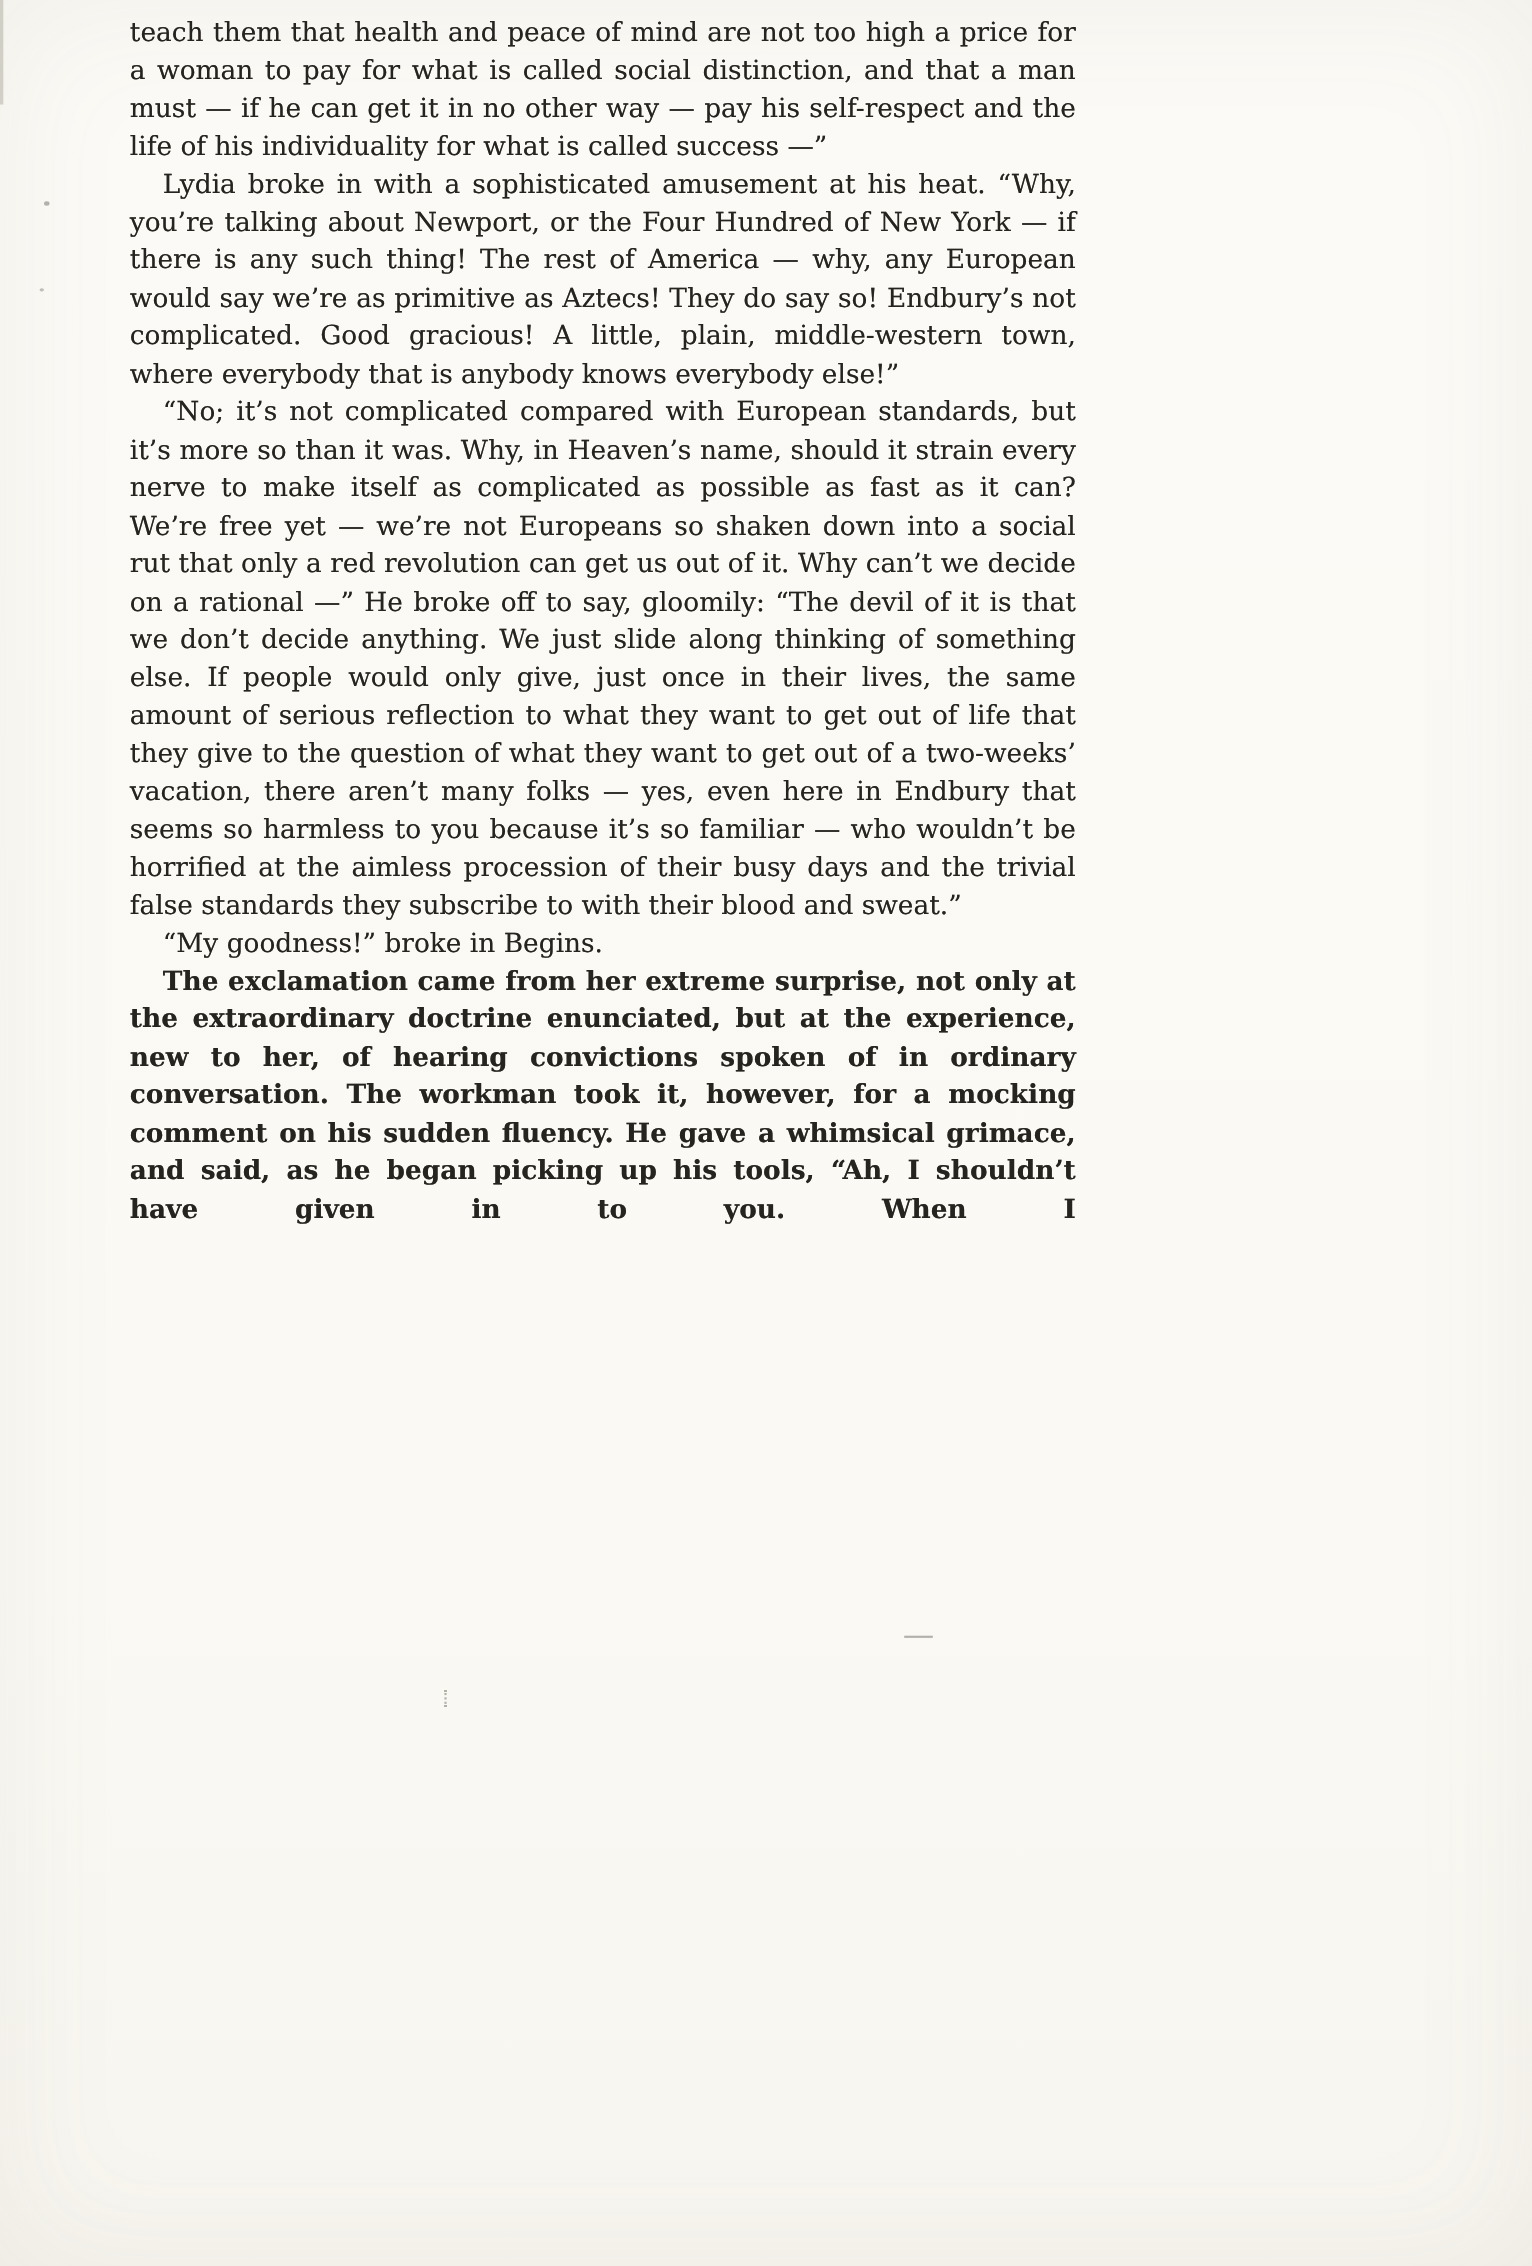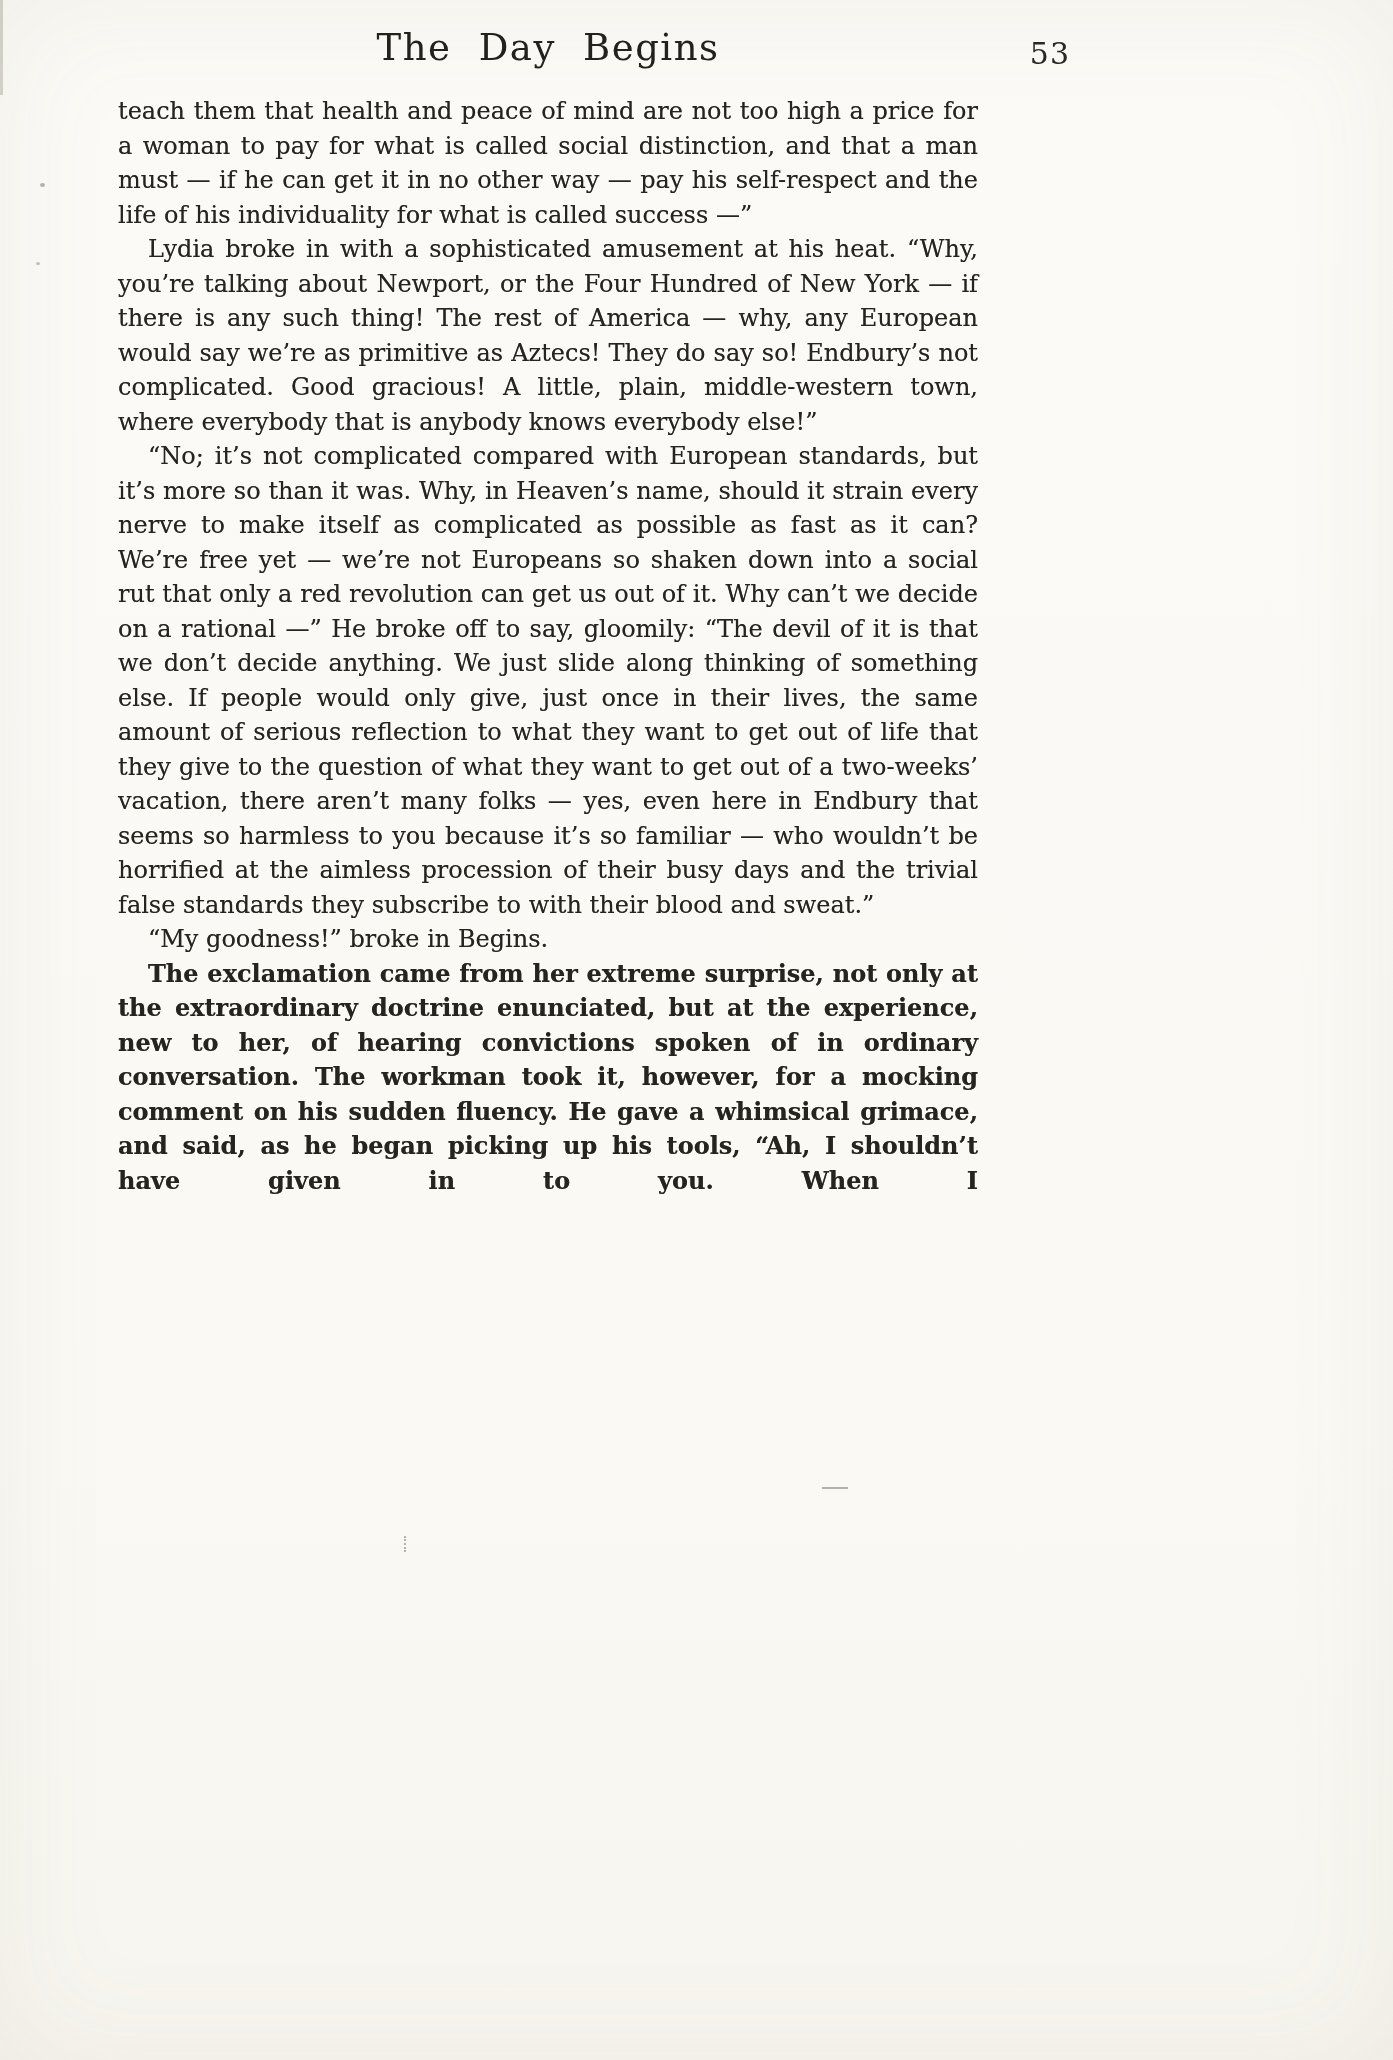--- a/index.html
+++ b/index.html
@@ -93,24 +93,20 @@
     width: 3px; height: 95px;
     background: #b3b0a5;
     opacity: .55;
   }
 </style>
 </head>
 <body>
 
 <div class="page">
 
-  <div class="header">
-    <span class="title">The Day Begins</span>
-    <span class="pagenum">53</span>
-  </div>
 
   <div class="body">
     <p class="para noindent">teach them that health and peace of mind are not too high a price for a woman to pay for what is called social distinction, and that a man must — if he can get it in no other way — pay his self-respect and the life of his individuality for what is called success —”</p>
     <p class="para">Lydia broke in with a sophisticated amusement at his heat. “Why, you’re talking about Newport, or the Four Hundred of New York — if there is any such thing! The rest of America — why, any European would say we’re as primitive as Aztecs! They do say so! Endbury’s not complicated. Good gracious! A little, plain, middle-western town, where everybody that is anybody knows everybody else!”</p>
     <p class="para">“No; it’s not complicated compared with European standards, but it’s more so than it was. Why, in Heaven’s name, should it strain every nerve to make itself as complicated as possible as fast as it can? We’re free yet — we’re not Europeans so shaken down into a social rut that only a red revolution can get us out of it. Why can’t we decide on a rational —” He broke off to say, gloomily: “The devil of it is that we don’t decide anything. We just slide along thinking of something else. If people would only give, just once in their lives, the same amount of serious reflection to what they want to get out of life that they give to the question of what they want to get out of a two-weeks’ vacation, there aren’t many folks — yes, even here in Endbury that seems so harmless to you because it’s so familiar — who wouldn’t be horrified at the aimless procession of their busy days and the trivial false standards they subscribe to with their blood and sweat.”</p>
     <p class="para">“My goodness!” broke in Begins.</p>
     <p class="para lastjustify">The exclamation came from her extreme surprise, not only at the extraordinary doctrine enunciated, but at the experience, new to her, of hearing convictions spoken of in ordinary conversation. The workman took it, however, for a mocking comment on his sudden fluency. He gave a whimsical grimace, and said, as he began picking up his tools, “Ah, I shouldn’t have given in to you. When I</p>
   </div>
 
   <div class="edge-smudge"></div>

